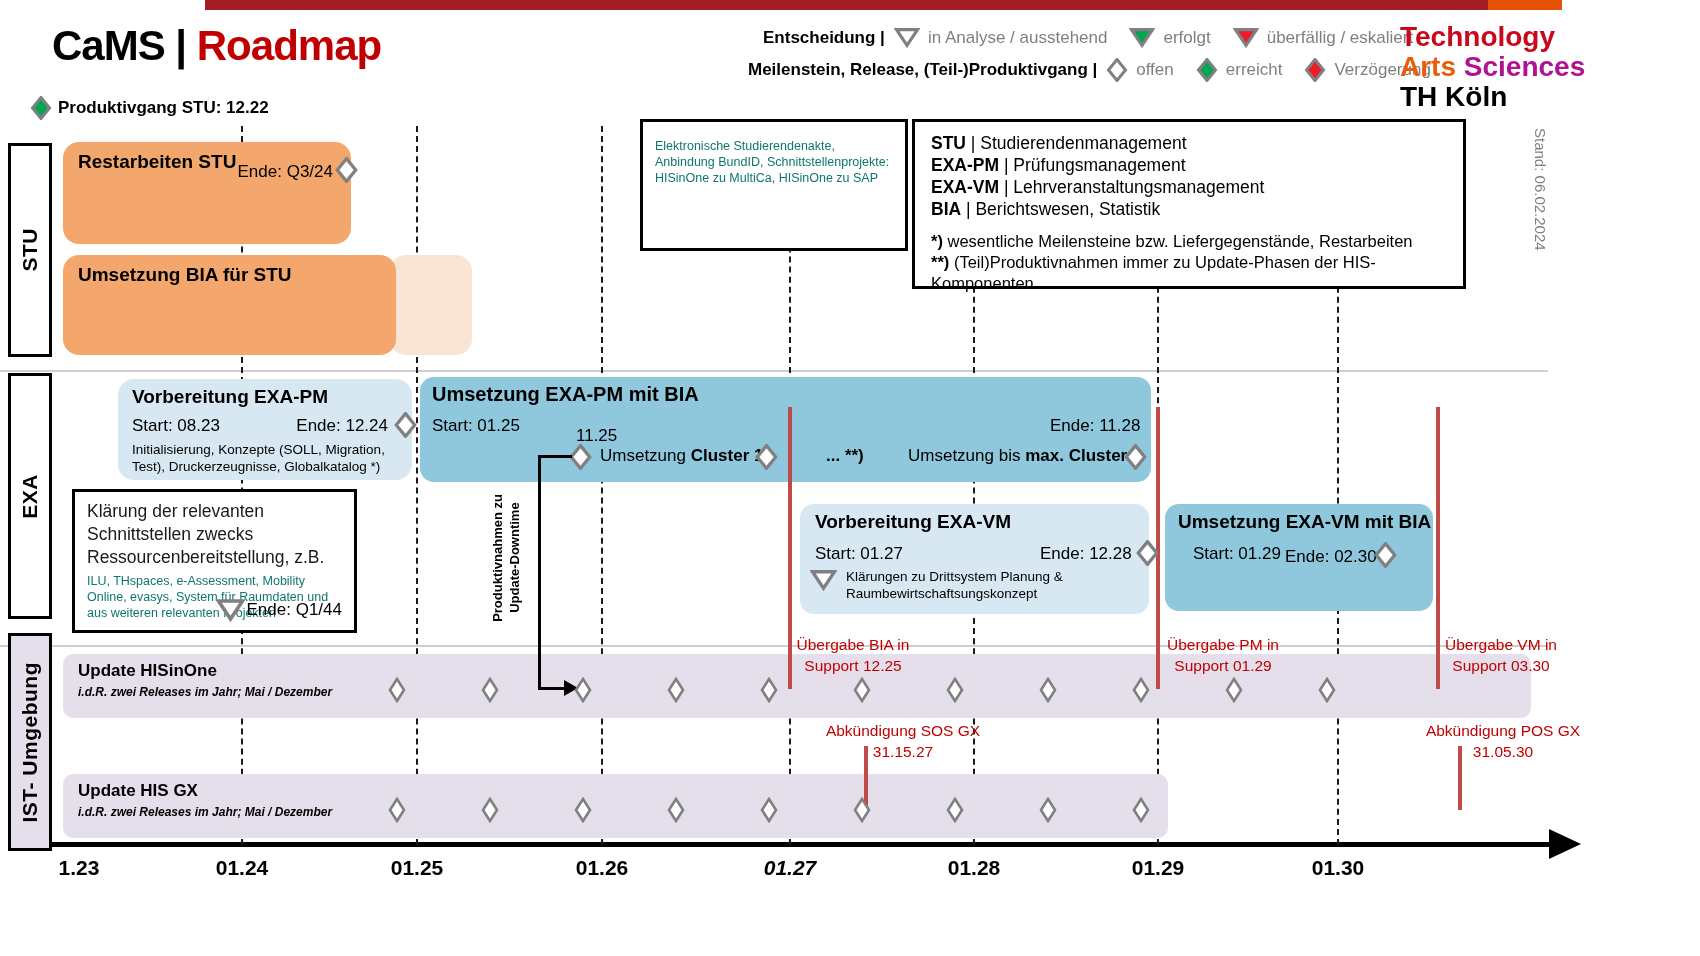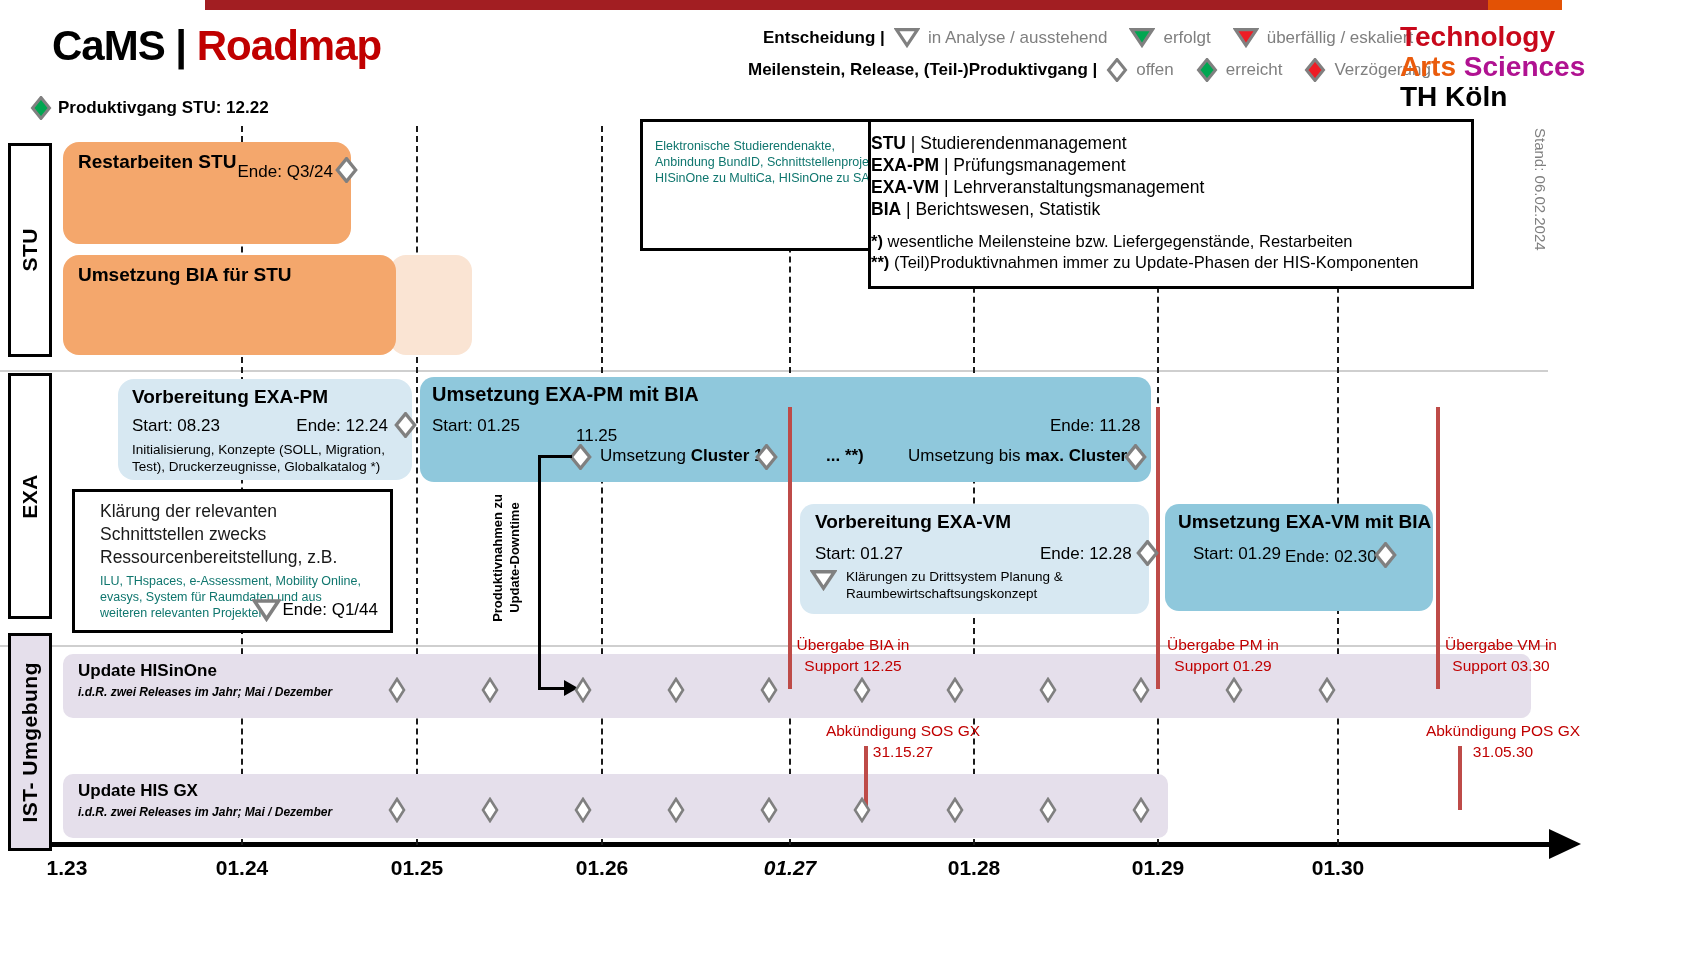--- a/index.html
+++ b/index.html
@@ -253,31 +253,31 @@
     </span>
 
   <div class="abs rotated-note">
     <div class="rotated-inner"><span>Produktivnahmen zu</span>
 <span>Update-Downtime</span></div>
   </div>
 
   <div class="abs info-box" style="left:640px;top:119px;width:268px;height:132px;padding:10px 12px;box-sizing:border-box;">
     <div class="info-body">Elektronische Studierendenakte, Anbindung BundID, Schnittstellenprojekte: HISinOne zu MultiCa, HISinOne zu SAP</div>
   </div>
-  <div class="abs info-box" style="left:868px;top:119px;width:606px;height:170px;padding:10px 0;box-sizing:border-box;">
+  <div class="abs info-box" style="left:912px;top:119px;width:554px;height:170px;padding:10px 16px;box-sizing:border-box;">
     <div id="glossar-lines">
         <div class="glossar-line"><b>STU</b><span> | Studierendenmanagement</span></div>
         <div class="glossar-line"><b>EXA-PM</b><span> | Prüfungsmanagement</span></div>
         <div class="glossar-line"><b>EXA-VM</b><span> | Lehrveranstaltungsmanagement</span></div>
         <div class="glossar-line"><b>BIA</b><span> | Berichtswesen, Statistik</span></div>
       </div>
     <div class="footnote" style="margin-top:11px;"><b>*)</b><span> wesentliche Meilensteine bzw. Liefergegenstände, Restarbeiten</span></div>
     <div class="footnote"><b>**)</b><span> (Teil)Produktivnahmen immer zu Update-Phasen der HIS-Komponenten</span></div>
   </div>
-  <div class="abs info-box" style="left:72px;top:489px;width:321px;height:144px;padding:8px 25px;box-sizing:border-box;">
+  <div class="abs info-box" style="left:72px;top:489px;width:285px;height:144px;padding:8px 12px;box-sizing:border-box;">
     <div class="info-title" style="line-height:23px;">Klärung der relevanten Schnittstellen zwecks Ressourcenbereitstellung, z.B.</div>
     <div class="info-body" style="margin-top:4px;">ILU, THspaces, e-Assessment, Mobility Online, evasys, System für Raumdaten und aus weiteren relevanten Projekten</div>
     <div class="abs" style="right:12px;bottom:8px;display:flex;align-items:center;gap:2px;">
       <span class="icon" id="tri-klaerung">
           <svg width="29" height="24" viewBox="0 0 24 20">
             <polygon points="2,2.5 22,2.5 12,17.5" fill="#ffffff" stroke="#808080" stroke-width="3"></polygon>
           </svg>
         </span>
       <span class="txt17">Ende: Q1/44</span>
     </div>
@@ -387,21 +387,21 @@
     <span class="row-diamond" style="left: 1132px; top: 797px;"><svg width="18" height="26" viewBox="0 0 18 26">
         <polygon points="9,2 16,13 9,24 2,13" fill="#ffffff" stroke="#808080" stroke-width="2.6"></polygon>
       </svg></span>
     <div class="abs gridline" style="left: 241px;"></div>
     <div class="abs gridline" style="left: 416px;"></div>
     <div class="abs gridline" style="left: 601px;"></div>
     <div class="abs gridline" style="left: 789px;"></div>
     <div class="abs gridline" style="left: 973px;"></div>
     <div class="abs gridline" style="left: 1157px;"></div>
     <div class="abs gridline" style="left: 1337px;"></div>
-    <div class="axis-label" style="left: 12px;">1.23</div>
+    <div class="axis-label" style="left: 24px;">1.23</div>
     <div class="axis-label" style="left: 187px;">01.24</div>
     <div class="axis-label" style="left: 362px;">01.25</div>
     <div class="axis-label" style="left: 547px;">01.26</div>
     <div class="axis-label" style="left: 735px; font-style: italic;">01.27</div>
     <div class="axis-label" style="left: 919px;">01.28</div>
     <div class="axis-label" style="left: 1103px;">01.29</div>
     <div class="axis-label" style="left: 1283px;">01.30</div>
   </div>
 
 </body></html>

